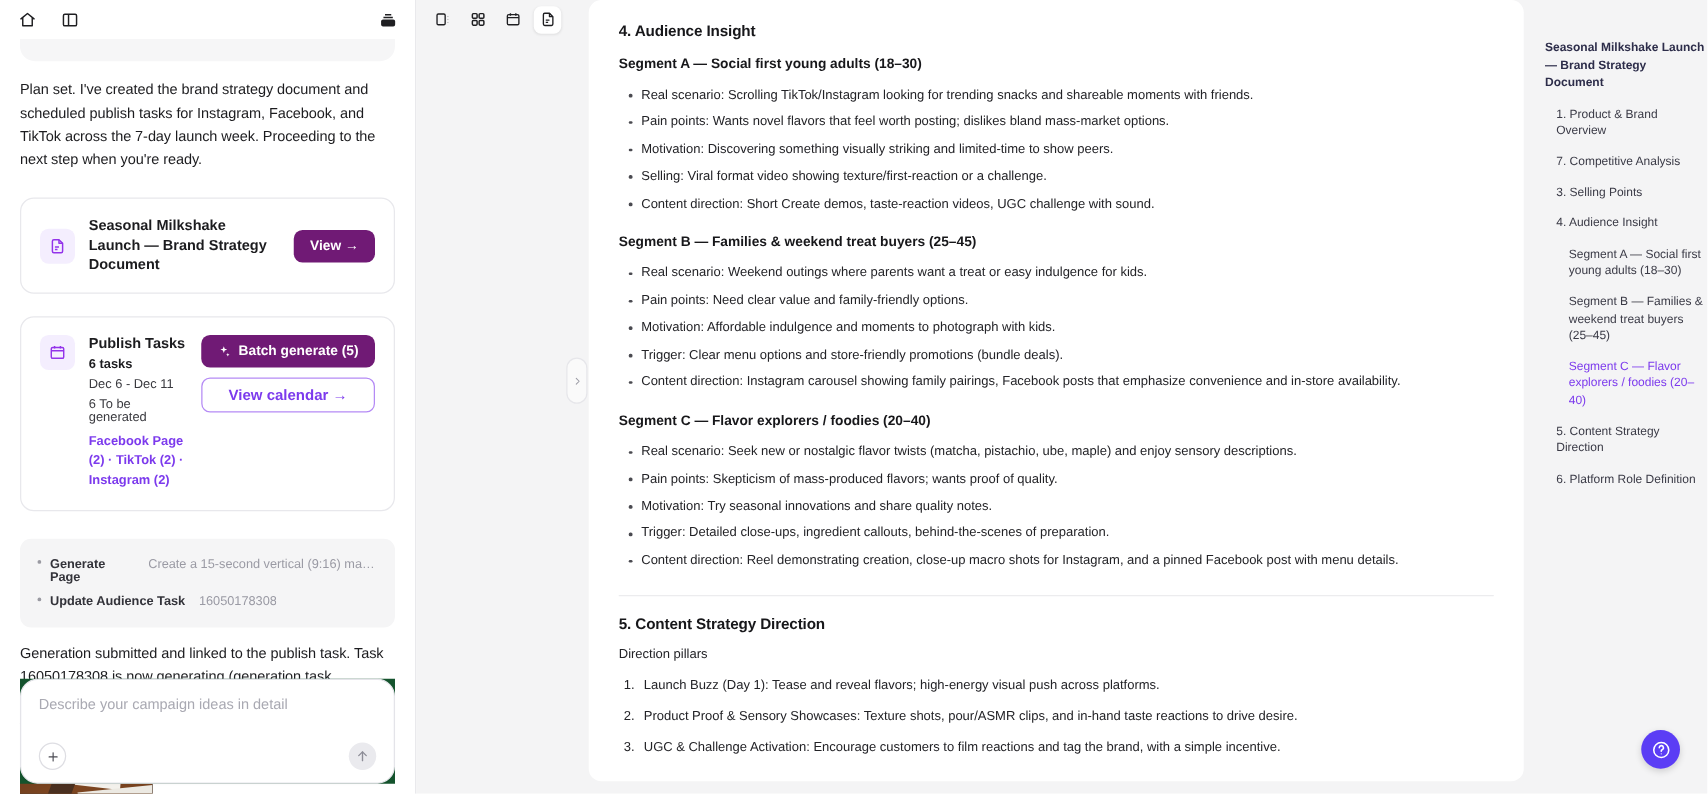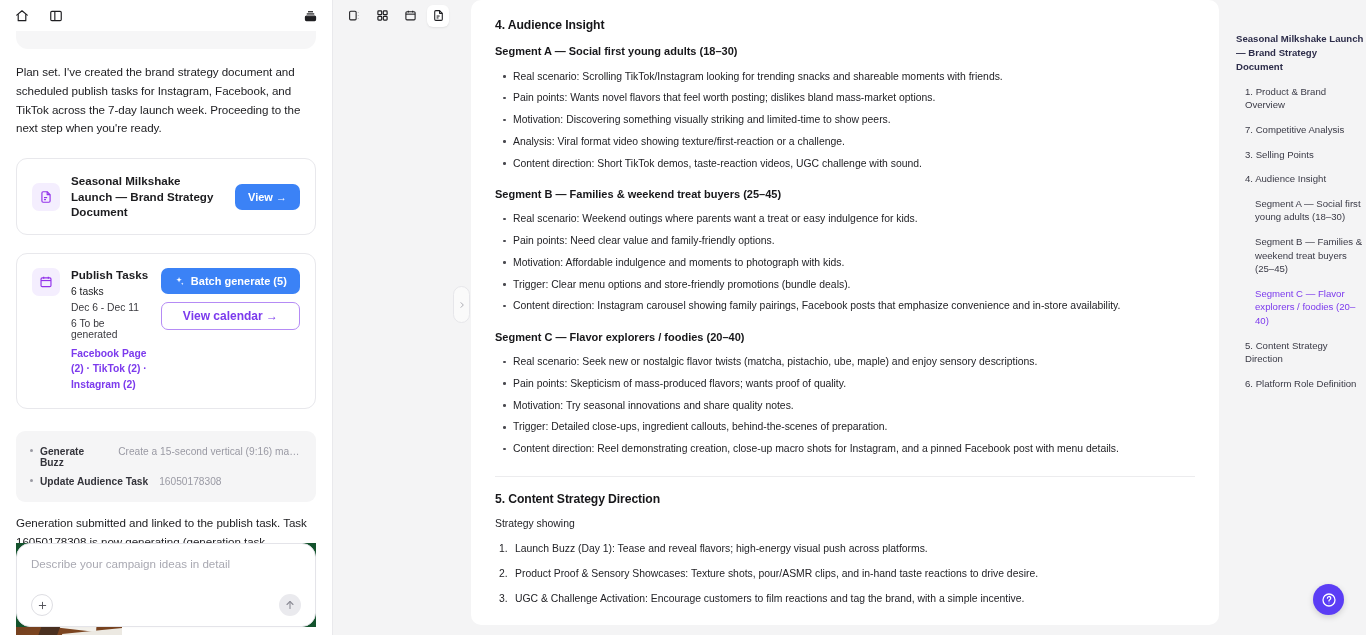--- a/index.html
+++ b/index.html
@@ -68,21 +68,21 @@
     border-radius: 7px;
     display: flex; align-items: center; justify-content: center;
     color: #9333ea;
   }
   .doc-card-title {
     flex: 1;
     font-size: 11.6px; font-weight: 700; color: #1c1c1f;
     line-height: 1.35;
   }
   .btn-purple {
-    background: #3b82f6; color: #fff;
+    background: #701a75; color: #fff;
     border: none; border-radius: 7px;
     font-size: 11px; font-weight: 700;
     padding: 7px 13px;
     display: inline-flex; align-items: center; gap: 6px;
     cursor: pointer; white-space: nowrap;
     font-family: "Liberation Sans", sans-serif;
   }
   .btn-outline {
     background: #fff; color: #7c3aed;
     border: 1px solid #b58bf5; border-radius: 7px;
@@ -96,21 +96,21 @@
   .tasks-card {
     margin-top: 18px;
     border: 1px solid #e8e8ec;
     border-radius: 11px;
     background: #fff;
     padding: 14px 15px 16px 15px;
     display: flex; gap: 11px;
   }
   .tasks-body { flex: 1; min-width: 0; }
   .tasks-title { font-size: 11.6px; font-weight: 700; color: #1c1c1f; }
-  .tasks-sub { font-size: 10.3px; font-weight: 400; color: #1c1c1f; margin-top: 5px; }
+  .tasks-sub { font-size: 10.3px; font-weight: 700; color: #1c1c1f; margin-top: 5px; }
   .tasks-line { font-size: 10.3px; color: #3a3a3f; margin-top: 5px; }
   .tasks-platforms {
     font-size: 10.3px; color: #7c3aed; margin-top: 6px;
     line-height: 1.5; font-weight: 600;
   }
   .tasks-actions { display: flex; flex-direction: column; gap: 8px; align-items: stretch; flex: none; }
 
   .tool-block {
     margin-top: 22px;
     background: #f5f5f6;
@@ -344,21 +344,21 @@
             </span>
             <span>Batch generate (5)</span>
           </button>
           <button class="btn-outline">View calendar  →</button>
         </div>
       </div>
 
       <div class="tool-block">
         <div class="tool-row">
           <span class="tool-dot"></span>
-          <span class="tool-name">Generate Buzz</span>
+          <span class="tool-name">Generate Page</span>
           <span class="tool-arg">Create a 15-second vertical (9:16) marke...</span>
         </div>
         <div class="tool-row">
           <span class="tool-dot"></span>
           <span class="tool-name">Update Audience Task</span>
           <span class="tool-arg">16050178308</span>
         </div>
       </div>
 
       <div class="msg-text2">Generation submitted and linked to the publish task. Task 16050178308 is now generating (generation task 16043422980).</div>
@@ -458,22 +458,22 @@
 
       <div class="doc-surface">
 
         <h2 class="doc-h2">4. Audience Insight</h2>
 
         <h3 class="doc-h3">Segment A — Social first young adults (18–30)</h3>
         <ul class="doc-ul">
           <li>Real scenario: Scrolling TikTok/Instagram looking for trending snacks and shareable moments with friends.</li>
           <li>Pain points: Wants novel flavors that feel worth posting; dislikes bland mass-market options.</li>
           <li>Motivation: Discovering something visually striking and limited-time to show peers.</li>
-          <li>Analysis: Viral format video showing texture/first-reaction or a challenge.</li>
-          <li>Content direction: Short TikTok demos, taste-reaction videos, UGC challenge with sound.</li>
+          <li>Selling: Viral format video showing texture/first-reaction or a challenge.</li>
+          <li>Content direction: Short Create demos, taste-reaction videos, UGC challenge with sound.</li>
         </ul>
 
         <h3 class="doc-h3">Segment B — Families &amp; weekend treat buyers (25–45)</h3>
         <ul class="doc-ul">
           <li>Real scenario: Weekend outings where parents want a treat or easy indulgence for kids.</li>
           <li>Pain points: Need clear value and family-friendly options.</li>
           <li>Motivation: Affordable indulgence and moments to photograph with kids.</li>
           <li>Trigger: Clear menu options and store-friendly promotions (bundle deals).</li>
           <li>Content direction: Instagram carousel showing family pairings, Facebook posts that emphasize convenience and in-store availability.</li>
         </ul>
@@ -483,21 +483,21 @@
           <li>Real scenario: Seek new or nostalgic flavor twists (matcha, pistachio, ube, maple) and enjoy sensory descriptions.</li>
           <li>Pain points: Skepticism of mass-produced flavors; wants proof of quality.</li>
           <li>Motivation: Try seasonal innovations and share quality notes.</li>
           <li>Trigger: Detailed close-ups, ingredient callouts, behind-the-scenes of preparation.</li>
           <li>Content direction: Reel demonstrating creation, close-up macro shots for Instagram, and a pinned Facebook post with menu details.</li>
         </ul>
 
         <div class="doc-divider"></div>
 
         <h2 class="doc-h2">5. Content Strategy Direction</h2>
-        <p class="doc-p">Strategy showing</p>
+        <p class="doc-p">Direction pillars</p>
         <ol class="doc-ol">
           <li>Launch Buzz (Day 1): Tease and reveal flavors; high-energy visual push across platforms.</li>
           <li>Product Proof &amp; Sensory Showcases: Texture shots, pour/ASMR clips, and in-hand taste reactions to drive desire.</li>
           <li>UGC &amp; Challenge Activation: Encourage customers to film reactions and tag the brand, with a simple incentive.</li>
 
         </ol>
       </div>
 
       <div class="outline">
         <div class="outline-title">Seasonal Milkshake Launch — Brand Strategy Document</div>

